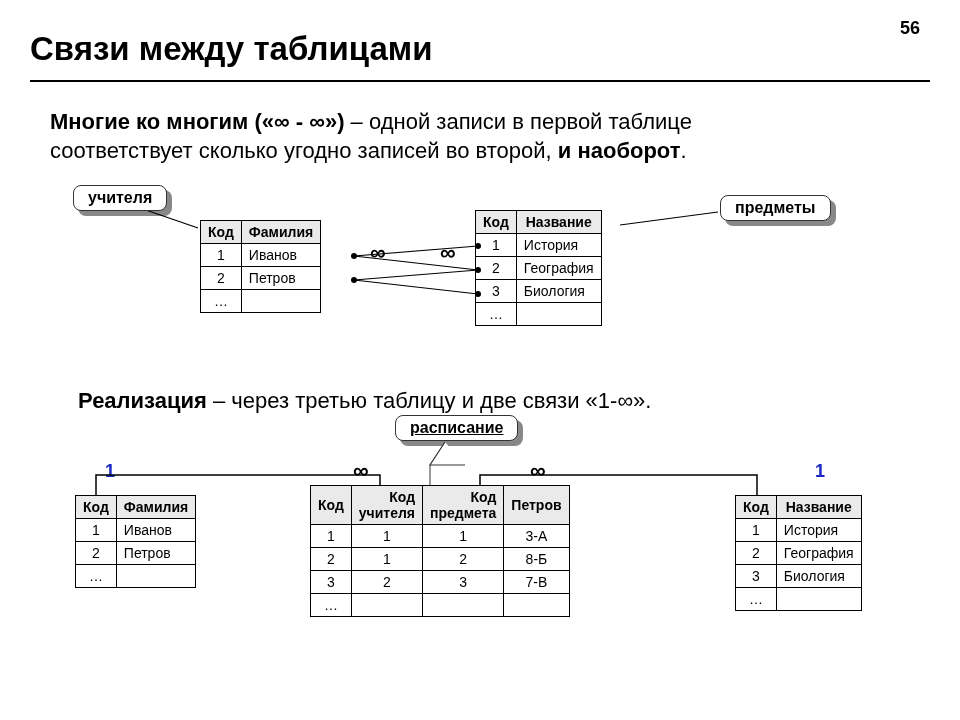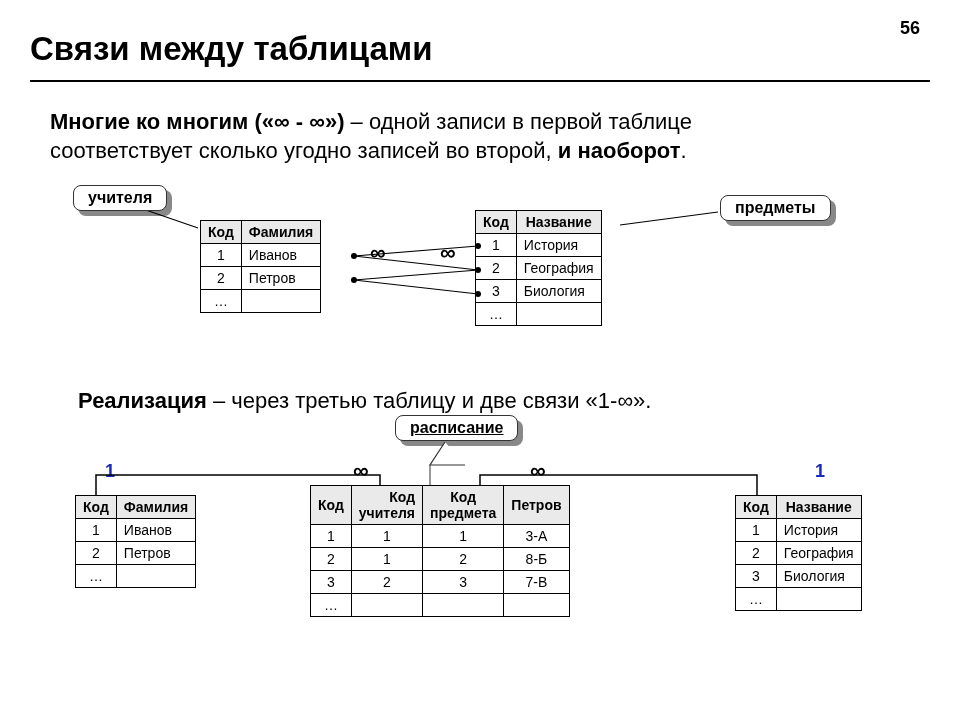--- a/index.html
+++ b/index.html
@@ -220,21 +220,21 @@
         <td></td>
       </tr>
 </tbody>
   </table>
 
 <table class="db" style="top:485px; left:310px;">
   <tbody>
       <tr>
     <th>Код</th>
     <th style="width:68px;text-align:right;">Код учителя</th>
-    <th style="width:78px;">Код предмета</th>
+    <th style="width:78px;text-align:right;">Код предмета</th>
     <th style="width:60px;">Петров</th>
   </tr>
   <tr>
         <td class="c">1</td>
         <td class="c">1</td>
         <td class="c">1</td>
         <td class="c">3-А</td>
       </tr>
   <tr>
         <td class="c">2</td>

